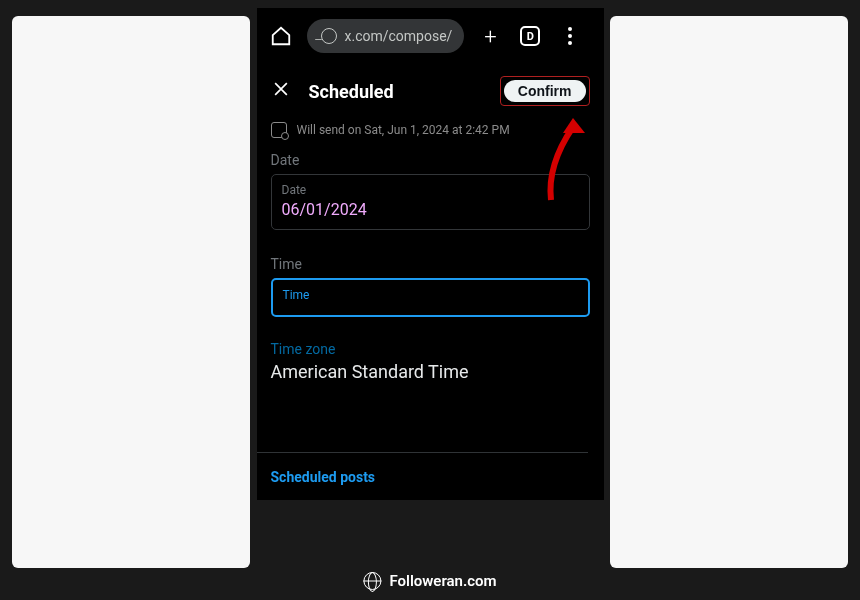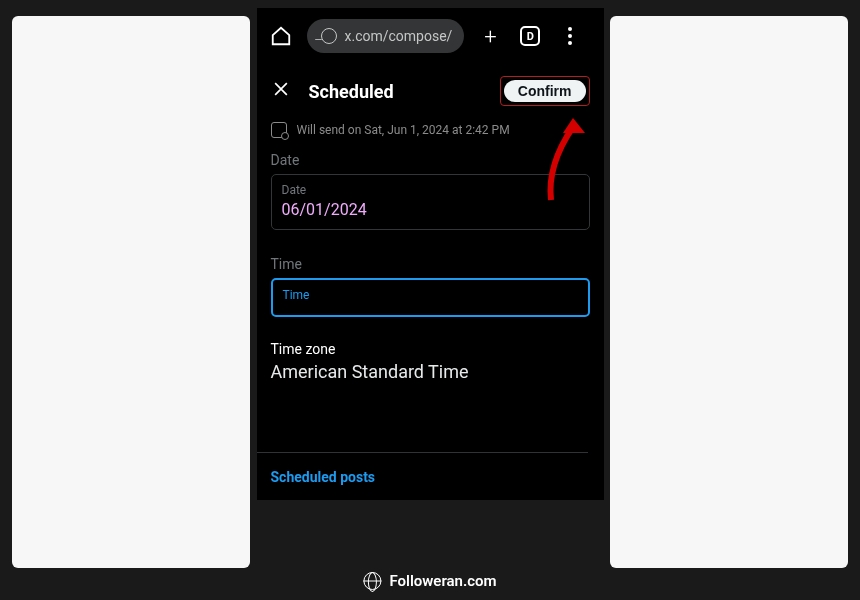--- a/index.html
+++ b/index.html
@@ -197,21 +197,21 @@
       font-size: 12px;
       color: #71767b;
       margin-bottom: 3px;
     }
     .input-inner-label.focused { color: #1d9bf0; }
     .input-value {
       color: #f0abfc;
       font-size: 16px;
     }
     .tz-label {
-      color: #ffffff;
+      color: #0369a1;
       font-size: 14px;
       margin-bottom: 4px;
     }
     .tz-value {
       color: #e7e9ea;
       font-size: 18px;
     }
     .footer-link-row {
       position: absolute;
       bottom: 0;

